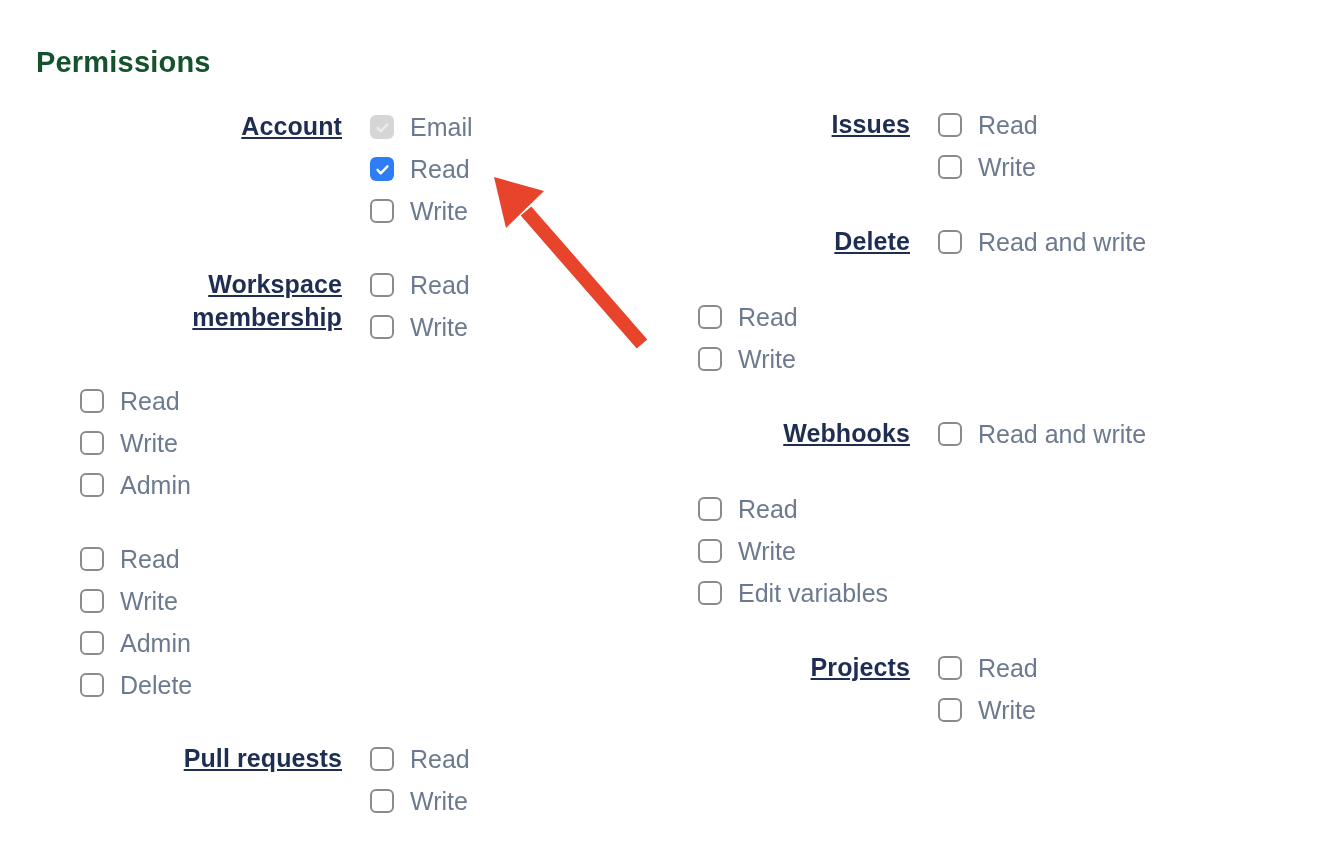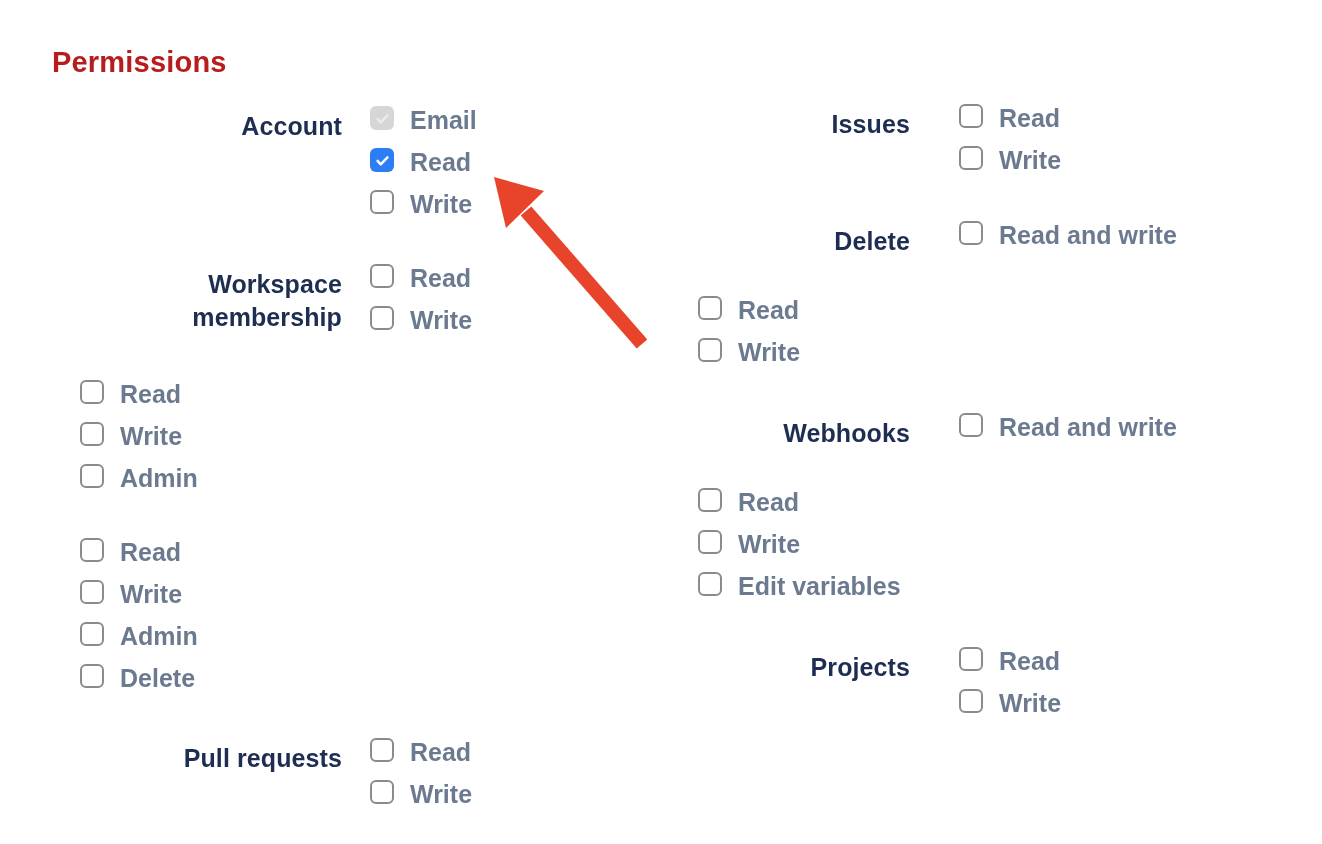--- a/index.html
+++ b/index.html
@@ -4,39 +4,40 @@
 <style>
   html, body { margin:0; padding:0; background:#ffffff; }
   .page {
     position:relative;
     width:1322px; height:844px;
     background:#ffffff;
     font-family:"Liberation Sans", sans-serif;
     overflow:hidden;
   }
   .heading {
-    position:absolute; left:52px; top:46px; margin:0;
-    font-size:29px; font-weight:700; color:#b91c1c;
+    position:absolute; left:36px; top:46px; margin:0;
+    font-size:29px; font-weight:700; color:#14532d;
     letter-spacing:0.2px;
   }
   .col { position:absolute; display:flex; flex-direction:column; }
   .col-left  { left:52px;  top:106px; }
   .col-right { left:670px; top:104px; }
   .group { display:flex; align-items:flex-start; }
   .col-left  .group { margin-bottom:32px; }
-  .col-right .group { margin-bottom:33px;gap:21px; }
+  .col-right .group { margin-bottom:33px; }
   .g-label {
     font-weight:700; font-size:25px; color:#1E2D52;
     line-height:33px; padding-top:4px; text-align:right;
     letter-spacing:0.1px;
+    text-decoration:underline;
   }
   .col-left  .g-label { width:200px; margin-left:90px; }
   .col-right .g-label { width:240px; }
   .g-opts { margin-left:28px; display:flex; flex-direction:column; }
-  .row { display:flex; height:42px; cursor:pointer;font-weight:bold; }
+  .row { display:flex; align-items:center; height:42px; cursor:pointer; }
   .cb {
     width:24px; height:24px; border-radius:6px; box-sizing:border-box;
     display:flex; align-items:center; justify-content:center; flex:0 0 auto;
   }
   .cb[data-state="unchecked"]        { border:2px solid #8B8B8F; background:#ffffff; }
   .cb[data-state="checked"]          { background:#2D7DF6; }
   .cb[data-state="checked-disabled"] { background:#D6D6D6; }
   .check { width:17px; height:17px; display:block; }
   .check path { fill:none; stroke-width:3.4; stroke-linecap:round; stroke-linejoin:round; }
   .cb[data-state="checked"] .check path          { stroke:#ffffff; }

